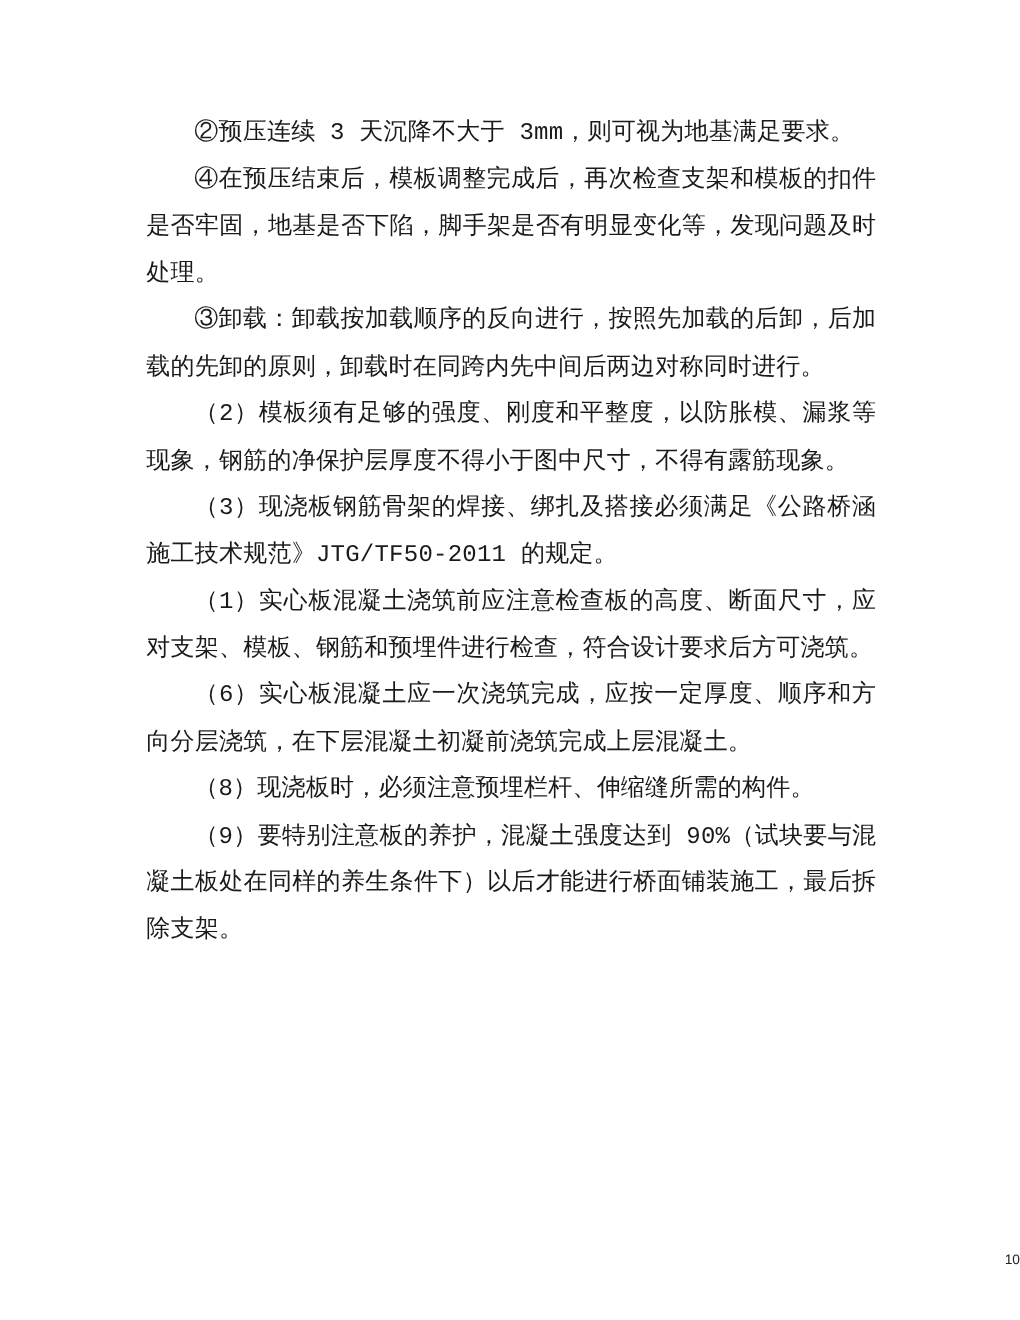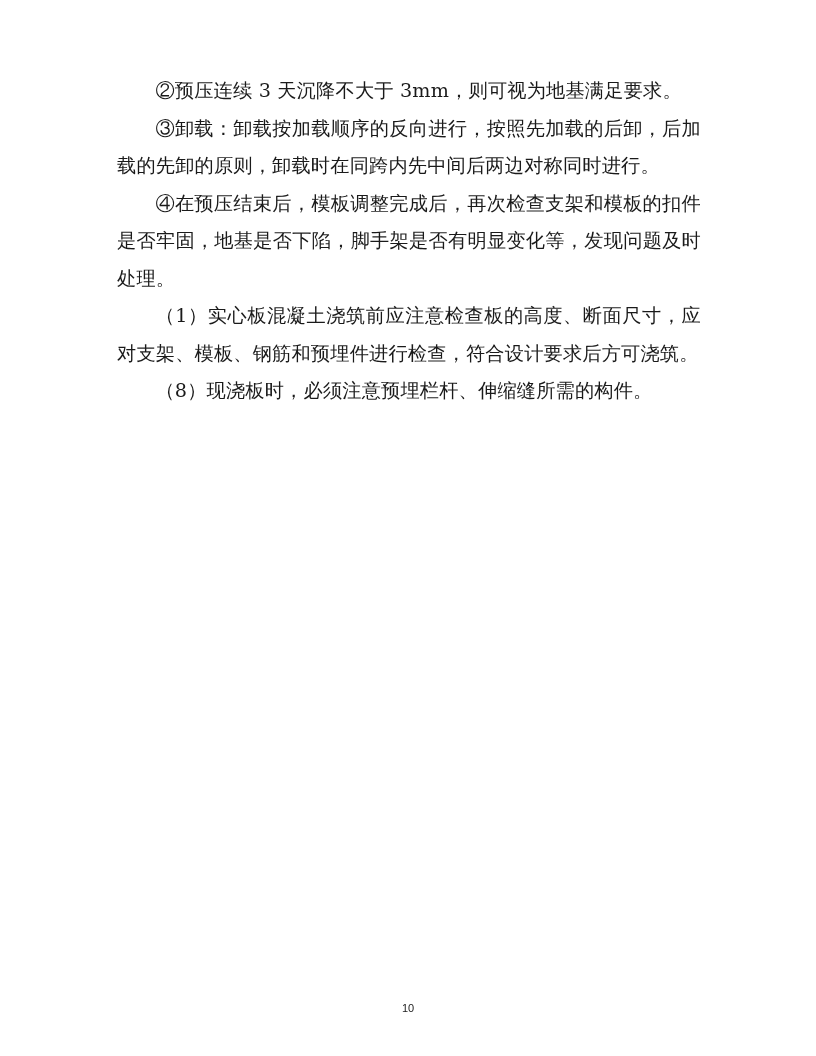--- a/index.html
+++ b/index.html
@@ -11,47 +11,52 @@
       width: 816px;
       height: 1056px;
       position: relative;
       overflow: hidden;
       font-family: "DejaVu Serif", "Liberation Serif", serif;
       color: #1a1a1a;
     }
     .page-body {
       position: absolute;
       left: 117px;
-      top: 72px;
+      top: 88px;
       width: 584px;
+      font-family: Liberation Mono, monospace;
     }
     .para {
       margin: 0;
       font-size: 19.2px;
       line-height: 37.5px;
       text-indent: 38.4px;
       text-align: justify;
       letter-spacing: 0.2px;
       word-break: break-all;
     }
     .page-number {
       position: absolute;
       top: 1002px;
       left: 0;
       width: 816px;
-      text-align: center;
+      text-align: right;
       font-family: "Liberation Sans", "DejaVu Sans", sans-serif;
       font-size: 11px;
       color: #222222;
     }
   </style>
 </head>
 <body>
 
 <div class="page-body">
   <p class="para">②预压连续 3 天沉降不大于 3mm，则可视为地基满足要求。</p>
+  <p class="para">④在预压结束后，模板调整完成后，再次检查支架和模板的扣件是否牢固，地基是否下陷，脚手架是否有明显变化等，发现问题及时处理。</p>
   <p class="para">③卸载：卸载按加载顺序的反向进行，按照先加载的后卸，后加载的先卸的原则，卸载时在同跨内先中间后两边对称同时进行。</p>
-  <p class="para">④在预压结束后，模板调整完成后，再次检查支架和模板的扣件是否牢固，地基是否下陷，脚手架是否有明显变化等，发现问题及时处理。</p>
+  <p class="para">（2）模板须有足够的强度、刚度和平整度，以防胀模、漏浆等现象，钢筋的净保护层厚度不得小于图中尺寸，不得有露筋现象。</p>
+  <p class="para">（3）现浇板钢筋骨架的焊接、绑扎及搭接必须满足《公路桥涵施工技术规范》JTG/TF50-2011 的规定。</p>
   <p class="para">（1）实心板混凝土浇筑前应注意检查板的高度、断面尺寸，应对支架、模板、钢筋和预埋件进行检查，符合设计要求后方可浇筑。</p>
+  <p class="para">（6）实心板混凝土应一次浇筑完成，应按一定厚度、顺序和方向分层浇筑，在下层混凝土初凝前浇筑完成上层混凝土。</p>
   <p class="para">（8）现浇板时，必须注意预埋栏杆、伸缩缝所需的构件。</p>
+  <p class="para">（9）要特别注意板的养护，混凝土强度达到 90%（试块要与混凝土板处在同样的养生条件下）以后才能进行桥面铺装施工，最后拆除支架。</p>
 </div>
 
 <div class="page-number">10</div>
 
 </body></html>

